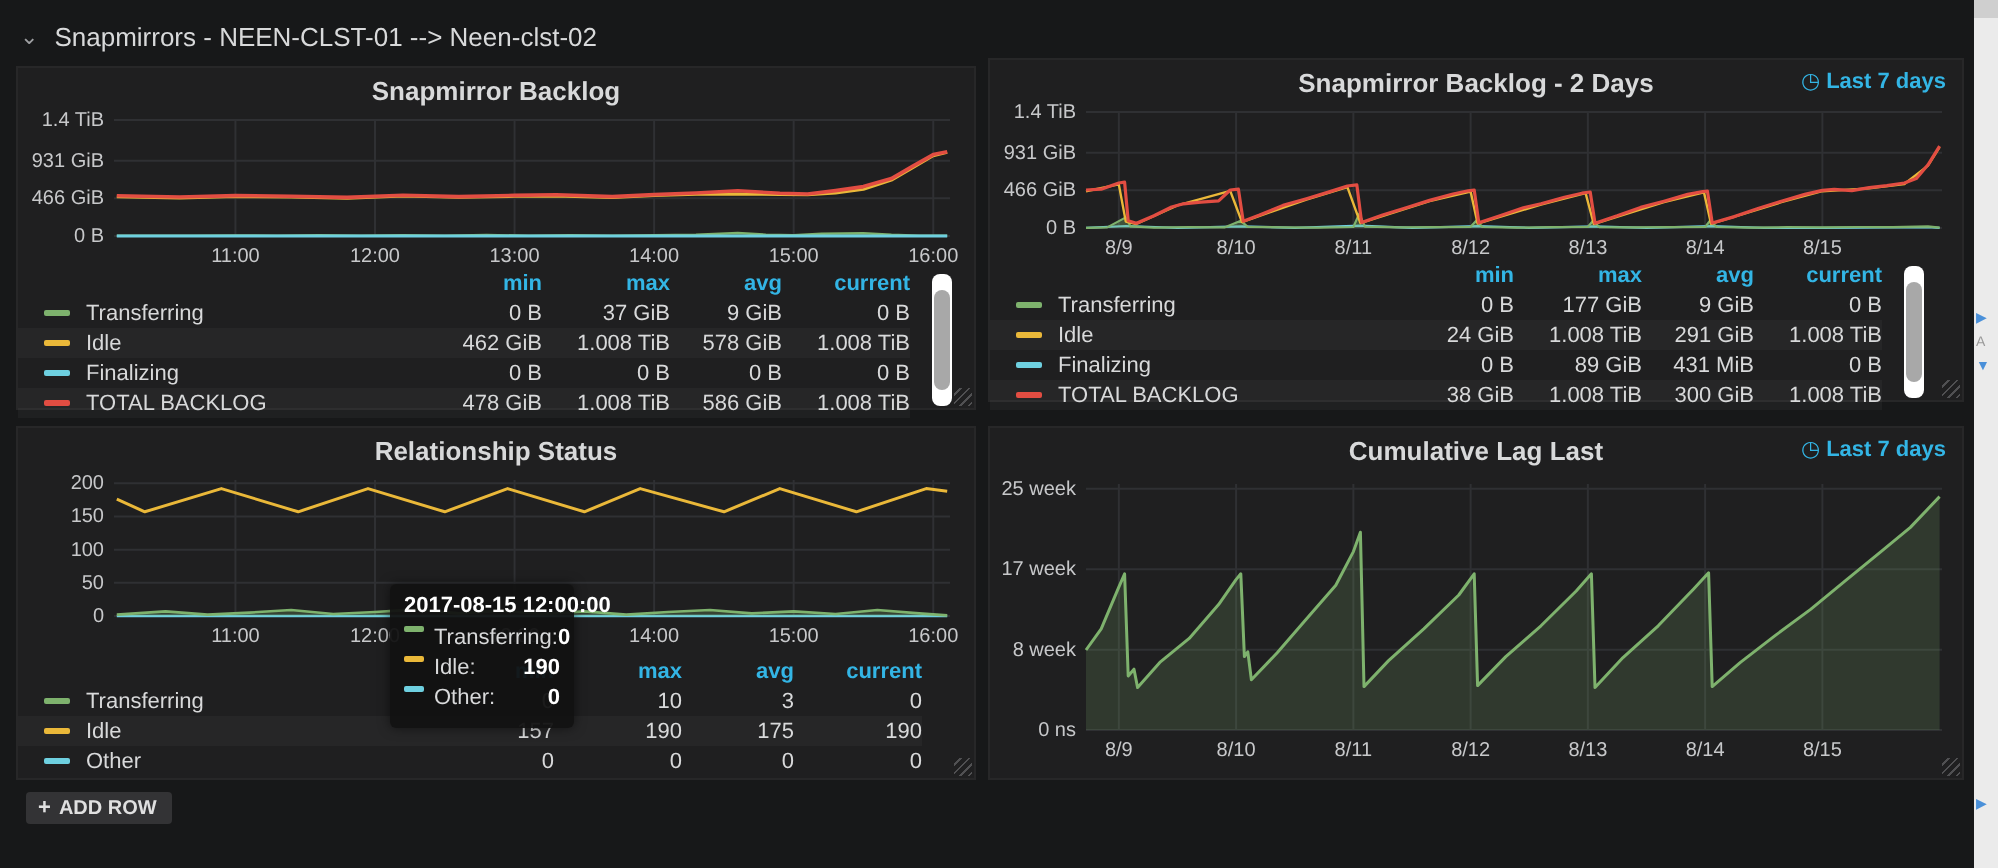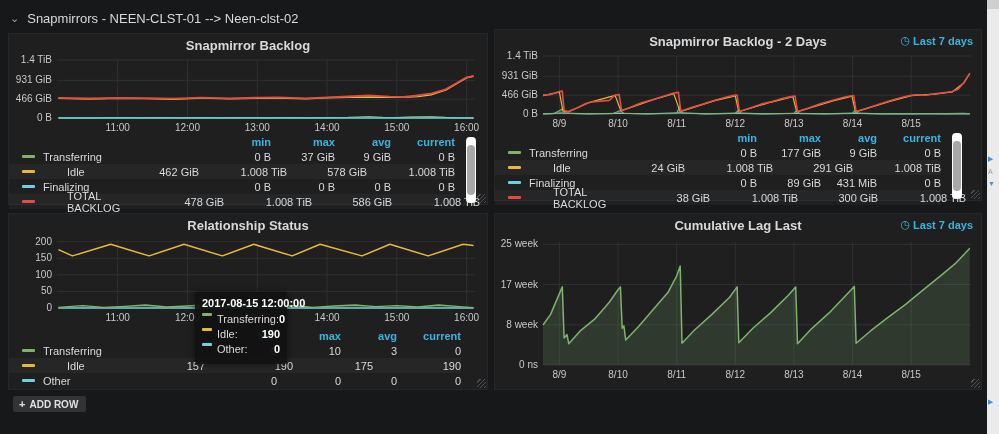--- a/index.html
+++ b/index.html
@@ -18,21 +18,21 @@
     color:#d8d9da; padding-top:4px; cursor:pointer; }
   .time-badge { position:absolute; top:4px; right:8px; color:#33b5e5; font-size:11px; font-weight:bold;
     cursor:pointer; display:flex; align-items:center; gap:3px; }
   .time-badge .clock { font-size:11px; }
   .chart-svg { position:absolute; left:2px; }
   .chart-svg text { font-size:10px; fill:#c7c8ca; }
 
   
   .legend { position:absolute; left:0; right:0; font-size:11px; color:#d8d9da; }
   .lrow { display:flex; align-items:center; height:15px; padding-left:13px; }
-  .lrow.zebra { background:rgba(255,255,255,0.035);gap:24px; }
+  .lrow.zebra { background:rgba(255,255,255,0.035); }
   .lhead { font-weight:bold; color:#33b5e5; }
   .dash { width:13px; height:3px; border-radius:1px; margin-right:8px; flex:0 0 auto; }
   .llabel { cursor:pointer; }
   .lspacer { flex:1; }
   .lcell { width:56px; text-align:right; flex:0 0 auto; }
   .lcell.wide { width:64px; }
 
   
   .legend-scroll { position:absolute; width:10px; background:#ffffff; border-radius:4px; }
   .legend-scroll .thumb { position:absolute; left:1px; right:1px; top:8px; bottom:8px;

